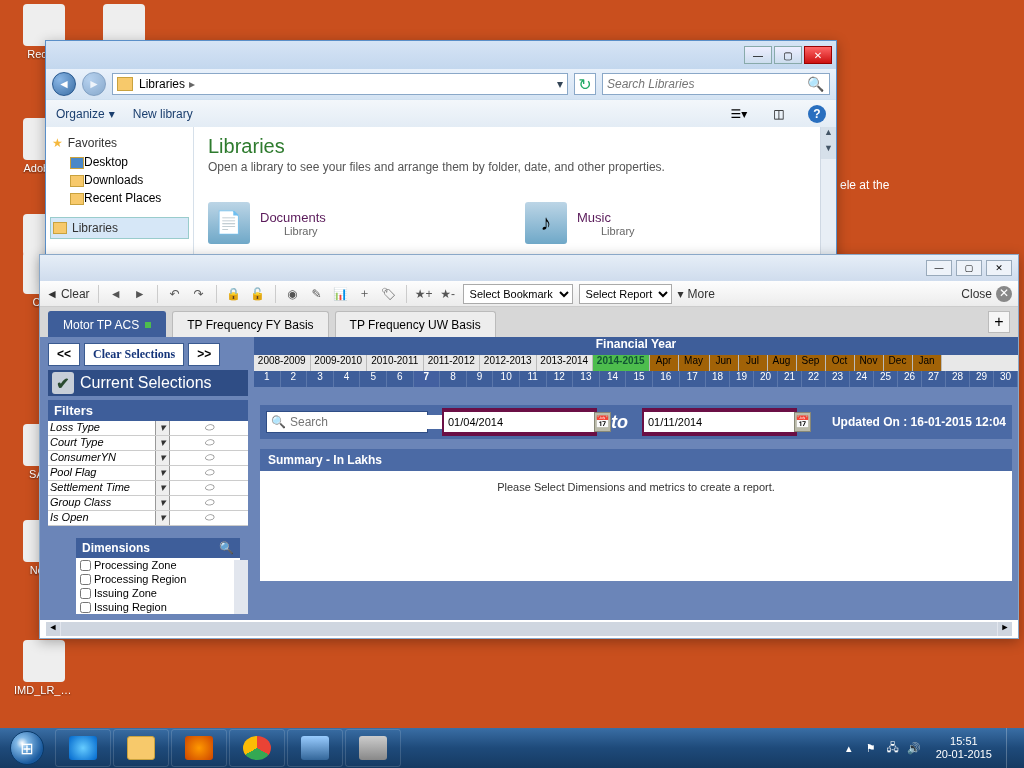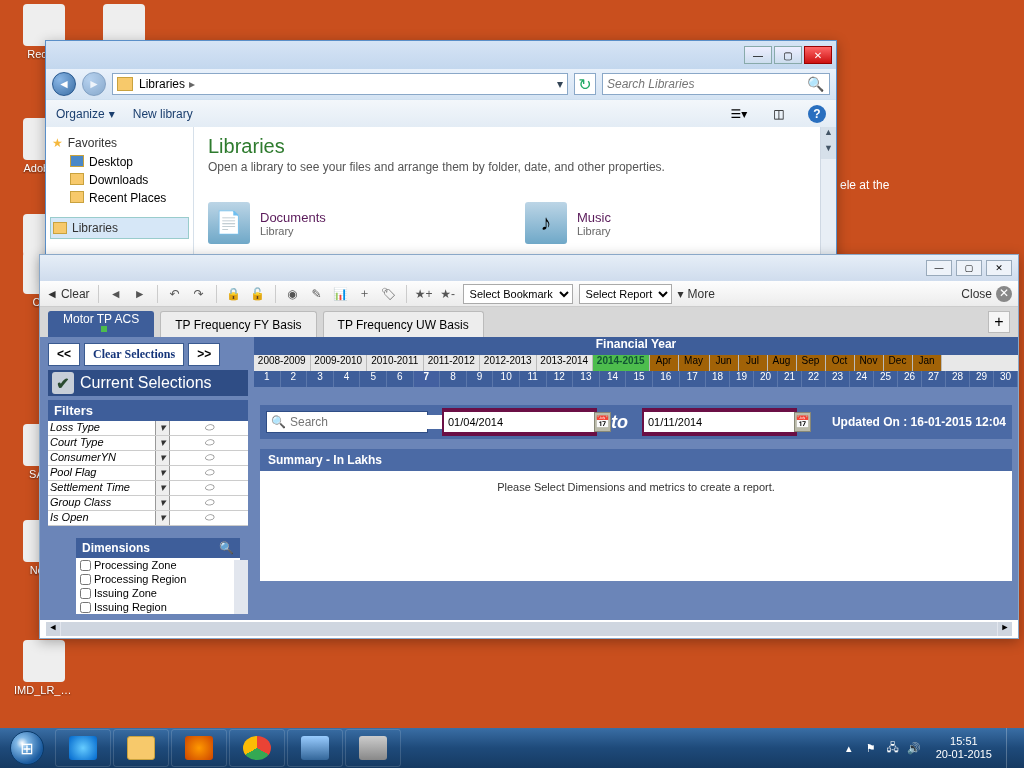--- a/index.html
+++ b/index.html
@@ -31,50 +31,50 @@
 .searchbox .mag { color: #2a6fbf; font-size: 14px; }
 .explorer .cmdbar { height: 28px; background: linear-gradient(#f3f7fb,#e3ecf5); border-top: 1px solid #cfe0f0; display: flex; align-items: center; padding: 0 10px; gap: 18px; font-size: 12px; }
 .cmdbar .cmd { color: #1a3e6e; cursor: pointer; display:flex; align-items:center; gap:4px; }
 .cmdbar .spacer { flex: 1; }
 .cmdbar .viewbtn { width: 22px; height: 20px; border: 1px solid transparent; display:flex; align-items:center; justify-content:center; cursor:pointer; }
 .cmdbar .help { width: 18px; height: 18px; border-radius: 50%; background: #2a6fbf; color: #fff; font-size: 12px; font-weight: bold; text-align: center; line-height: 18px; }
 .explorer .body { display: flex; height: calc(100% - 86px); }
 .navpane { width: 148px; border-right: 1px solid #d6e0ea; padding: 6px 4px; font-size: 12px; overflow: hidden; }
 .navpane .hdr { display: flex; align-items: center; gap: 5px; padding: 3px 2px; color: #333; }
 .navpane .hdr.sel { background: #d6e7f7; border: 1px solid #9cc; }
-.navpane .child { padding: 2px 2px 2px 20px; display:flex; align-items:flex-start; gap:5px; }
+.navpane .child { padding: 2px 2px 2px 20px; display:flex; align-items:flex-end; }
 .ico-s { width: 14px; height: 12px; background: #f7c96b; border:1px solid #c9a23e; display:inline-block; }
 .ico-star { color: #f5b83d; }
 .mainpane { flex: 1; padding: 8px 14px; position: relative; }
 .mainpane h2 { color: #2e7b2e; font-weight: normal; font-size: 20px; margin-bottom: 2px; }
 .mainpane .sub { color: #555; font-size: 12px; margin-bottom: 28px; }
 .libgrid { display: grid; grid-template-columns: 1fr 1fr; gap: 10px 20px; }
 .libitem { display: flex; align-items: center; gap: 10px; cursor: pointer; }
 .libico { width: 42px; height: 42px; background: linear-gradient(#bcd5e6,#6fa8c8); border-radius: 3px; display:flex; align-items:center; justify-content:center; font-size:22px; }
 .libitem .name { color: #5a1a5a; font-size: 13px; }
-.libitem .type { color: #666; font-size: 11px; }
+.libitem .type { color: #666; font-size: 11px; margin-left: 24px; }
 .mainpane .vscroll { position:absolute; right:0; top:0; bottom:0; width:16px; background:#e8eef5; border-left:1px solid #cfd8e3; }
 .mainpane .vscroll .up, .mainpane .vscroll .dn { height:16px; background:#d6e0ea; text-align:center; font-size:9px; color:#456; }
 
 
 .qv { position: absolute; left: 39px; top: 254px; width: 980px; height: 385px; background: #fff; border: 1px solid #8aa8c8; box-shadow: 0 3px 12px rgba(0,0,0,.3); }
 .qv .qvtitle { height: 26px; background: linear-gradient(#e6eef7,#cfdced); display:flex; justify-content:flex-end; align-items:center; padding-right:6px; gap:4px; }
 .qv .winbtn2 { width:26px; height:16px; border:1px solid #9ab; background:#eef3f9; display:flex; align-items:center; justify-content:center; font-size:9px; cursor:pointer; }
 .qv .toolbar { height: 26px; background: linear-gradient(#fdfdfd,#ececec); border-bottom:1px solid #ccc; display:flex; align-items:center; padding:0 6px; gap:6px; font-size:12px; color:#333; }
 .qv .tb-btn { width:18px; height:18px; display:flex; align-items:center; justify-content:center; color:#555; cursor:pointer; }
 .qv .tb-sep { width:1px; height:18px; background:#ccc; margin:0 2px; }
 .qv .tb-clear { display:flex; align-items:center; gap:3px; cursor:pointer; }
 .qv .tb-select { height:20px; border:1px solid #aaa; background:#fff; font-size:11px; padding:0 2px; }
 .qv .tb-more { display:flex; align-items:center; gap:4px; cursor:pointer; }
 .qv .tb-close { margin-left:auto; display:flex; align-items:center; gap:4px; cursor:pointer; }
 .qv .tb-close .x { width:16px; height:16px; border-radius:50%; background:#888; color:#fff; text-align:center; line-height:15px; }
 
 .qv .tabbar { height: 30px; background: #d7d7d7; display:flex; align-items:flex-end; padding:0 8px; gap:6px; }
 .qv .tab { height:26px; padding:0 14px; background:#ededed; border:1px solid #bbb; border-bottom:none; font-size:12px; display:flex; align-items:center; cursor:pointer; border-radius:3px 3px 0 0; }
-.qv .tab.active { background:#3e5e9a; color:#fff; border-color:#3e5e9a;flex-direction:column; }
+.qv .tab.active { background:#3e5e9a; color:#fff; border-color:#3e5e9a; }
 .qv .tab.active .dot { width:6px; height:6px; background:#4dbd4d; margin-left:6px; }
 .qv .tab-add { margin-left:auto; width:22px; height:22px; border:1px solid #bbb; background:#f5f5f5; text-align:center; line-height:20px; cursor:pointer; align-self:center; }
 
 .qv .content { position: absolute; left:0; right:0; top:82px; bottom:18px; background:#6b85b8; overflow:hidden; }
 
 
 .leftcol { position:absolute; left:8px; top:6px; width:200px; }
 .btnrow { display:flex; gap:4px; margin-bottom:4px; }
 .btnrow .b { background:#fff; border:1px solid #3a5a90; padding:3px 8px; font-size:12px; font-weight:bold; cursor:pointer; }
 .btnrow .b.mid { background:#fff; color:#15357a;font-family:Liberation Serif, serif; }

